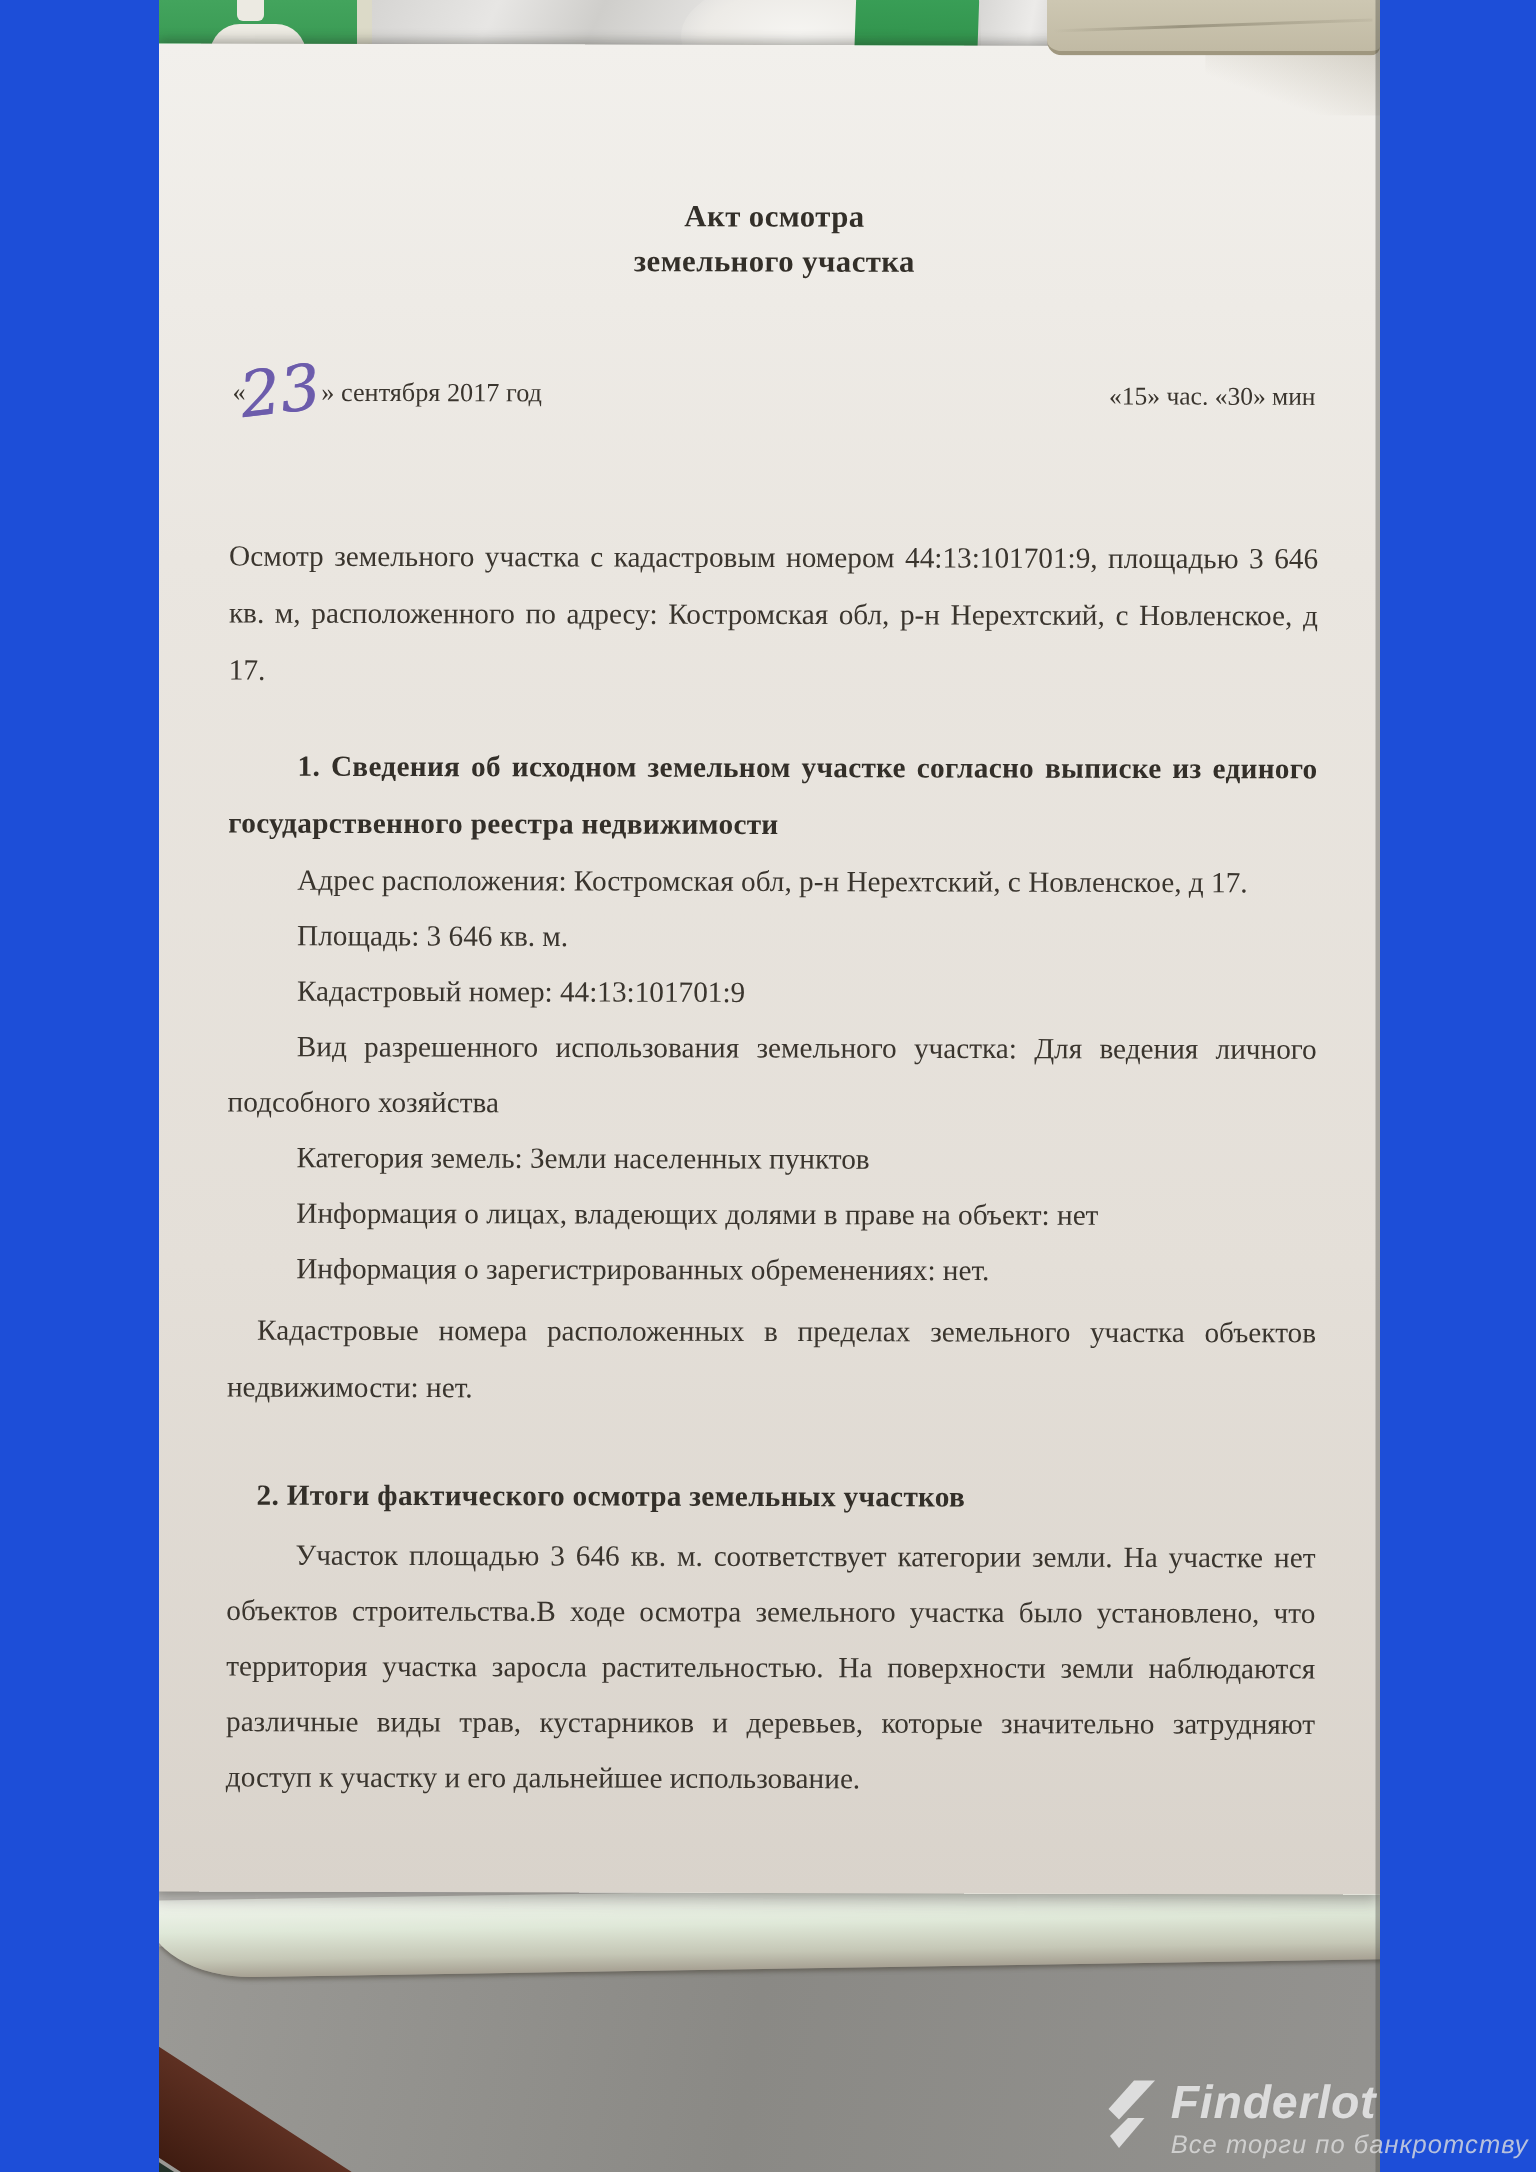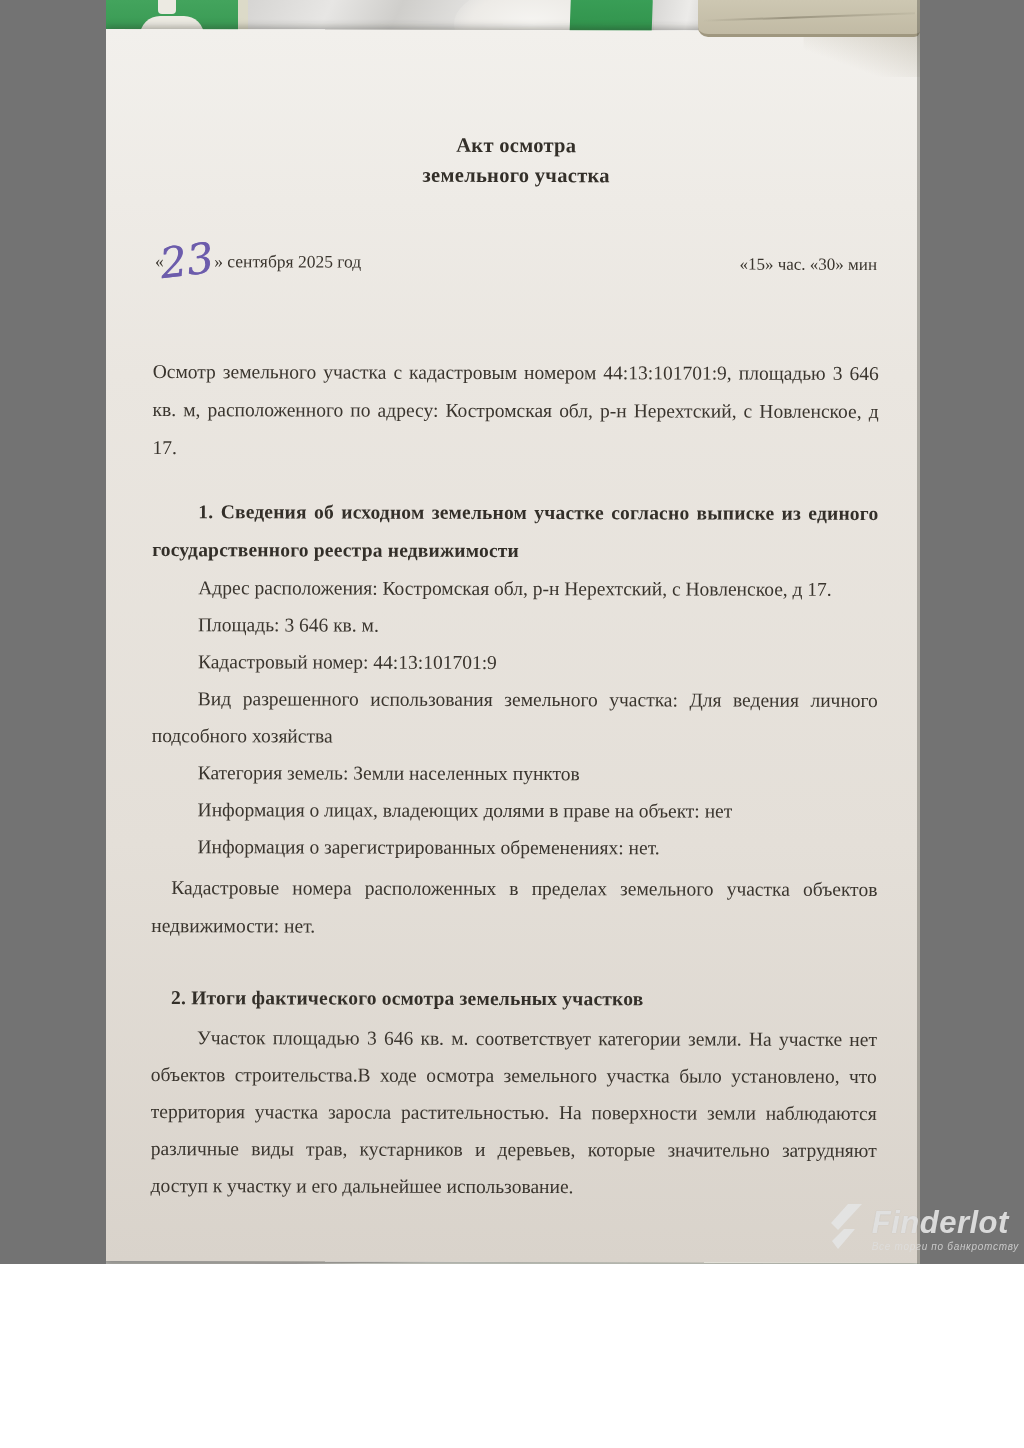--- a/index.html
+++ b/index.html
@@ -1,17 +1,17 @@
 <!DOCTYPE html>
 <html><head>
 <meta charset="utf-8">
 <style>
   html,body{margin:0;padding:0;background:#ffffff;}
   #screenshot{
-    position:relative;width:1024px;height:1264px;background:#737373;
+    position:relative;width:1024px;height:1448px;background:#1d4ed8;
     overflow:hidden;font-family:"Liberation Serif",serif;
   }
   
   .photo{
     position:absolute;left:106px;top:0;width:814px;height:1448px;
     background:#c9c8c5;overflow:hidden;
   }
   .photo-right-shade{
     position:absolute;right:0;top:0;width:3px;height:100%;
     background:rgba(72,70,64,.38);z-index:6;
@@ -115,21 +115,21 @@
     box-shadow:0 2px 3px rgba(70,64,52,.5);
   }
   
   .watermark{
     position:absolute;right:5px;bottom:8px;z-index:10;display:flex;align-items:center;gap:8px;
     color:rgba(227,227,227,.92);font-family:"Liberation Sans",sans-serif;font-style:italic;
   }
   .wm-text{display:flex;flex-direction:column;}
   .wm-brand{font-weight:bold;font-size:31px;line-height:1;letter-spacing:.5px;
     text-shadow:0 0 1px rgba(130,130,130,.3);}
-  .wm-tagline{font-size:10px;letter-spacing:.7px;margin-top:3px;color:rgba(223,223,223,.8);text-align:center;}
+  .wm-tagline{font-size:17px;letter-spacing:.7px;margin-top:3px;color:rgba(223,223,223,.8);text-align:center;}
 </style>
 </head>
 <body>
 
 <div id="screenshot">
 
   <div class="photo">
 
     <div class="top-strip">
       <div class="green-notebook">
@@ -148,21 +148,21 @@
 
     <div class="paper">
       <div class="paper-corner-shade"></div>
       <div class="paper-inner">
 
         <div class="doc-title">Акт осмотра</div>
         <div class="doc-title">земельного участка</div>
 
         <div class="date-row">
           <div class="date-left">
-            <span>«</span><span class="hand-day">23</span><span>» сентября  2025 год</span>
+            <span>«</span><span class="hand-day">23</span><span>» сентября  2017 год</span>
           </div>
           <div class="date-right">«15» час. «30» мин</div>
         </div>
 
         <div class="intro">Осмотр земельного участка с кадастровым номером 44:13:101701:9, площадью 3 646 кв. м, расположенного по адресу: Костромская обл, р-н Нерехтский, с Новленское, д 17.</div>
 
         <div class="s1-heading">1. Сведения об исходном земельном участке согласно выписке из единого государственного реестра недвижимости</div>
 
         <div class="detail-line">Адрес расположения: Костромская обл, р-н Нерехтский, с Новленское, д 17.</div>
         <div class="detail-line">Площадь: 3 646 кв. м.</div>

